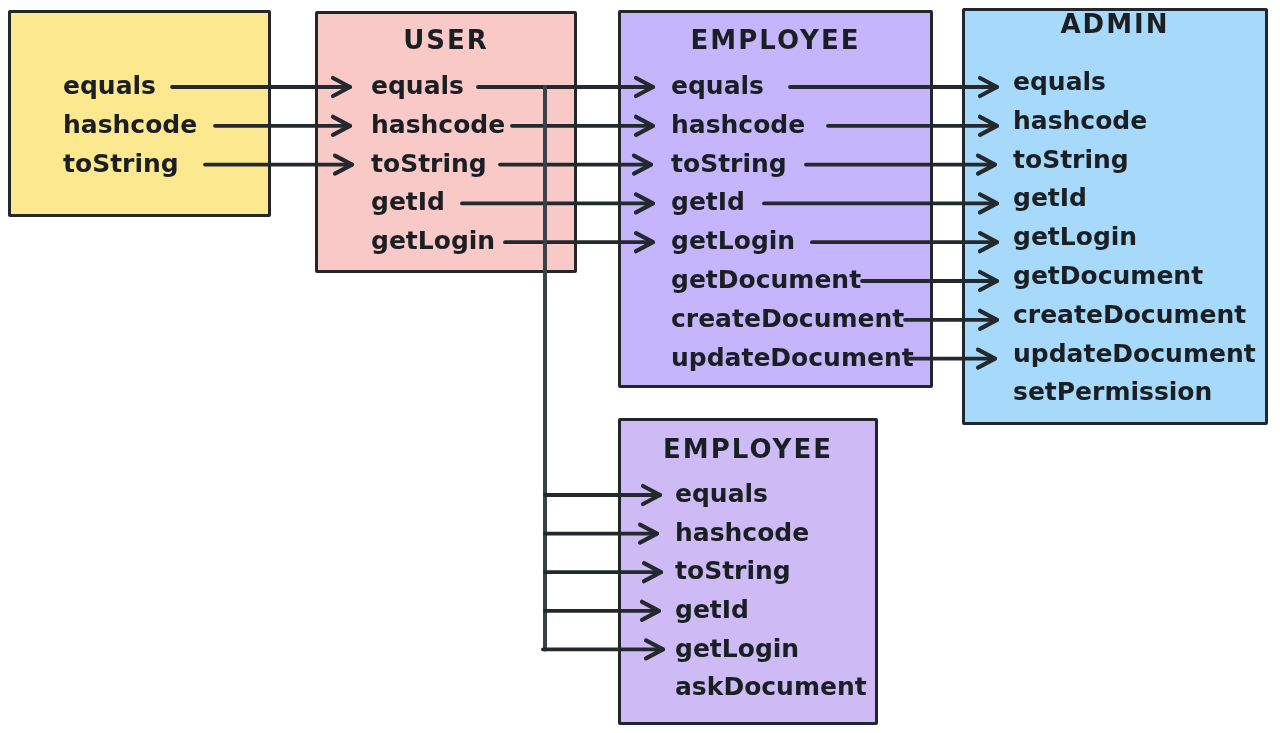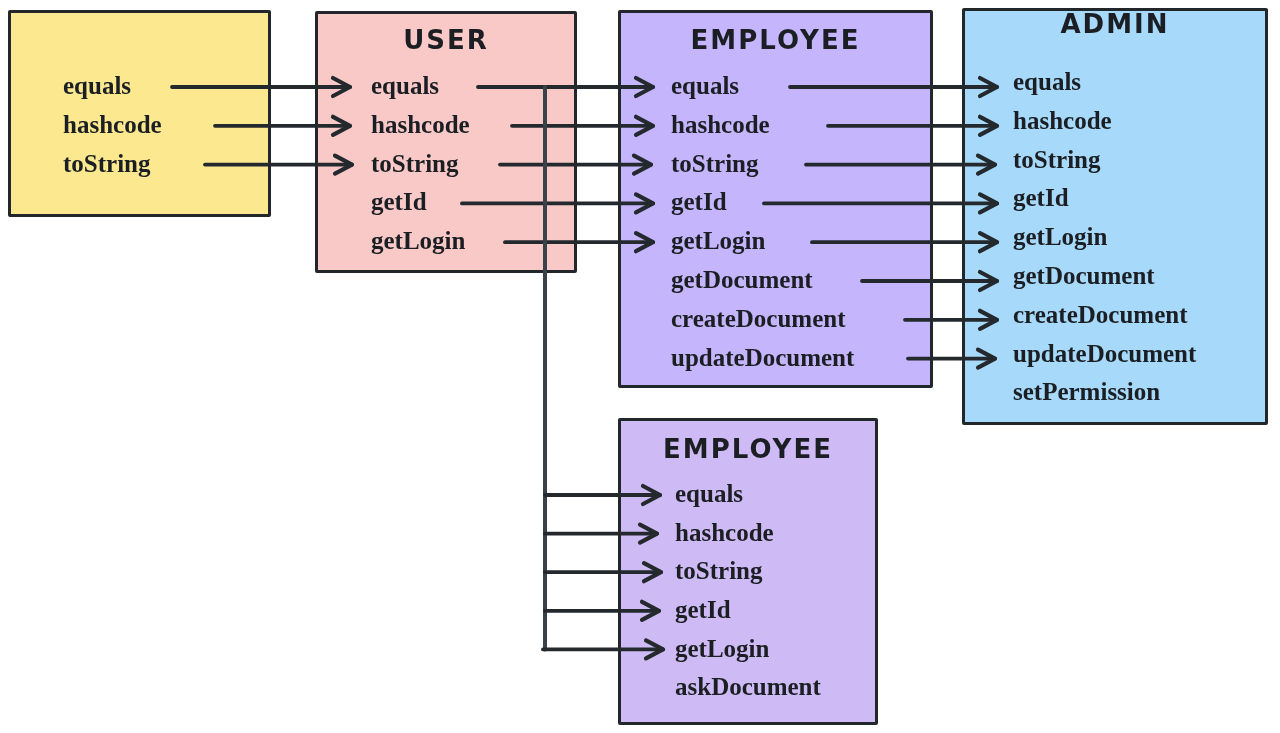--- a/index.html
+++ b/index.html
@@ -28,21 +28,20 @@
   .methods{
     position:absolute;
     left:0;right:0;
   }
   .mrow{
     height:38.8px;
     line-height:38.8px;
     font-size:25px;
     font-weight:600;
     white-space:nowrap;
-    font-family:Liberation Serif, serif;
   }
   #box-visitor .mrow{height:38.6px;line-height:38.6px;}
 
   
   #box-object  {left:8px;   top:10px;  width:263px; height:207px; padding-top:14px;}
   #box-user    {left:315px; top:11px;  width:262px; height:262px; padding-top:13px;}
   #box-employee{left:618px; top:10px;  width:315px; height:378px; padding-top:14px;}
   #box-admin   {left:962px; top:8px;   width:306px; height:417px; }
   #box-visitor {left:618px; top:418px; width:260px; height:307px; padding-top:15px;}
 

